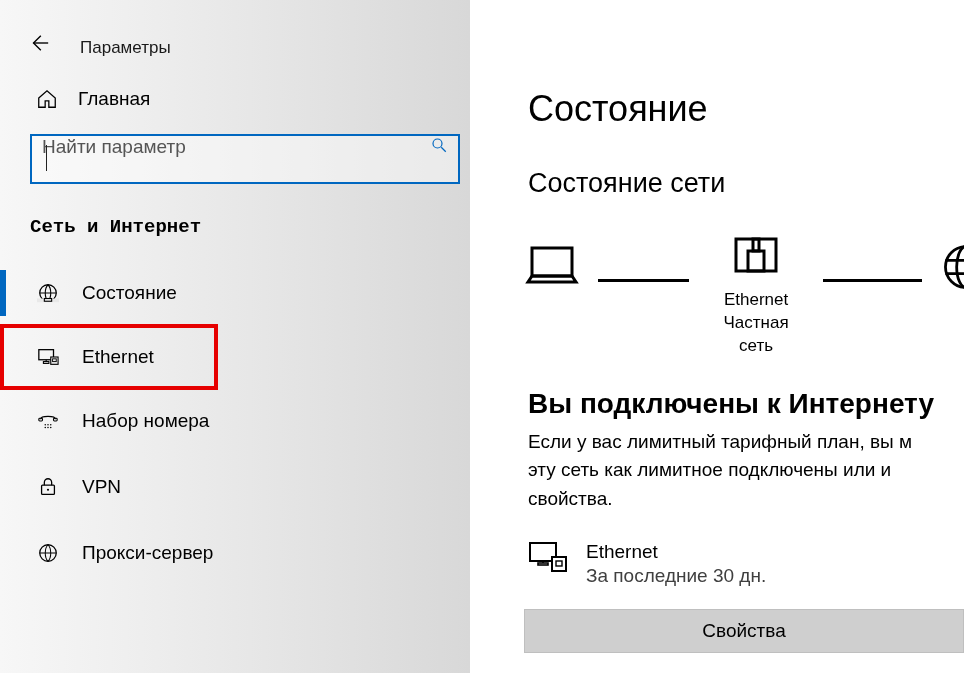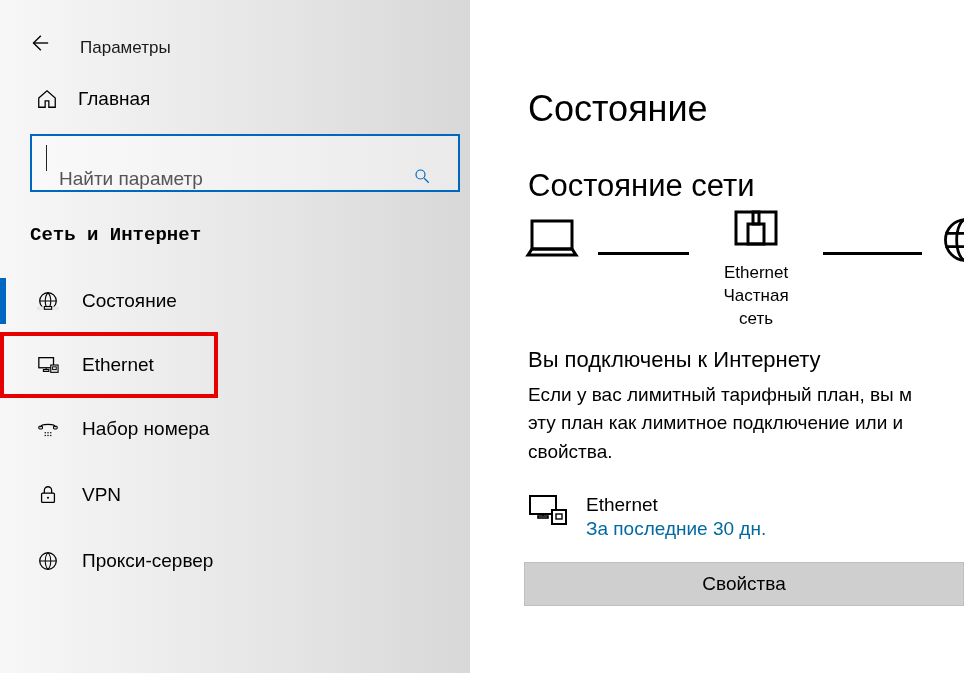--- a/index.html
+++ b/index.html
@@ -42,26 +42,26 @@
       gap: 20px;
       padding: 30px 4px 18px 36px;
       font-size: 19px;
     }
     .home-icon svg { width: 22px; height: 22px; display: block; }
     .search-wrap {
       padding: 6px 18px 0 30px;
     }
     .search-box {
       width: 430px;
-      height: 58px;
+      height: 50px;
       border: 2px solid #0067c0;
       background: rgba(255,255,255,0.45);
       display: flex;
-      align-items: flex-end;
-      padding: 0 27px;
+      align-items: flex-start;
+      padding: 0 10px;
       position: relative;
     }
     .search-input {
       flex: 1;
       border: none;
       background: transparent;
       font-size: 19px;
       font-family: inherit;
       outline: none;
       color: #555;
@@ -119,22 +119,23 @@
       padding: 88px 0 0 58px;
       background: #fff;
       position: relative;
     }
     .page-title {
       font-size: 36px;
       font-weight: 350;
       margin-bottom: 38px;
     }
     .sub-title {
-      font-size: 31px;
+      font-size: 27px;
       font-weight: 400;
+      margin-bottom: 32px;
     }
     .diagram {
       display: flex;
       align-items: center;
       gap: 0;
       margin-bottom: 6px;
       margin-left: -6px;
     }
     .dia-item { display: flex; flex-direction: column; align-items: center; }
     .dia-line {
@@ -142,39 +143,39 @@
       background: #000;
       width: 92px;
       margin: 0 16px;
       align-self: center;
       margin-top: -28px;
     }
     .dia-line.long { width: 100px; }
     .dia-label { text-align: center; font-size: 17px; line-height: 1.35; margin-top: 8px; }
     .dia-svg { width: 60px; height: 50px; }
     .connected-title {
-      font-size: 22px;
-      font-weight: 400;
-      margin-top: 16px;
+      font-size: 28px;
+      font-weight: 700;
+      margin-top: 30px;
       margin-bottom: 8px;
     }
     .connected-desc {
       font-size: 19px;
       line-height: 1.5;
       color: #000;
     }
     .adapter {
       display: flex;
       gap: 18px;
       margin-top: 28px;
       align-items: flex-start;
     }
     .adapter-icon svg { width: 40px; height: 34px; }
     .adapter-name { font-size: 19px; }
-    .adapter-sub { font-size: 19px; color: #0369a1; margin-top: 2px; }
+    .adapter-sub { font-size: 19px; color: #404040; margin-top: 2px; }
     .buttons {
       display: flex;
       gap: 120px;
       margin-top: 22px;
       margin-left: -4px;
       flex-direction: column;
     }
     .btn {
       background: #cfcfcf;
       border: 1px solid #bfbfbf;
@@ -326,21 +327,21 @@
         <line x1="8" y1="18" x2="52" y2="18" stroke="#000" stroke-width="3"></line>
         <line x1="8" y1="32" x2="52" y2="32" stroke="#000" stroke-width="3"></line>
       </svg>
       <div class="dia-label">&nbsp;<br>&nbsp;</div>
     </div>
   </div>
 
   <div class="connected-title">Вы подключены к Интернету</div>
   <div class="connected-desc">
     <span>Если у вас лимитный тарифный план, вы м</span><br>
-    <span>эту план как лимитное подключение или и</span><br>
+    <span>эту сеть как лимитное подключены или и</span><br>
     <span>свойства.</span>
   </div>
 
   <div class="adapter">
     <span class="adapter-icon">
       <svg viewBox="0 0 40 34">
           <rect x="2" y="2" width="26" height="18" fill="none" stroke="#000" stroke-width="2"></rect>
           <rect x="10" y="22" width="10" height="2" fill="none" stroke="#000" stroke-width="1.6"></rect>
           <line x1="15" y1="20" x2="15" y2="22" stroke="#000" stroke-width="1.6"></line>
           <rect x="24" y="16" width="14" height="14" fill="#fff" stroke="#000" stroke-width="2"></rect>

